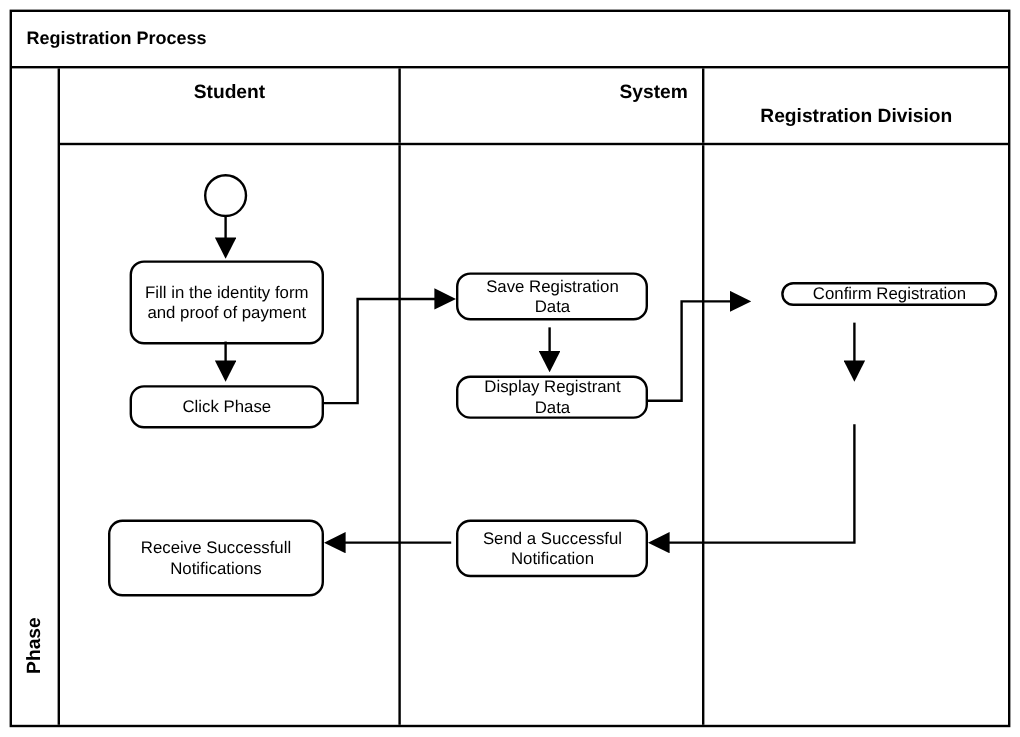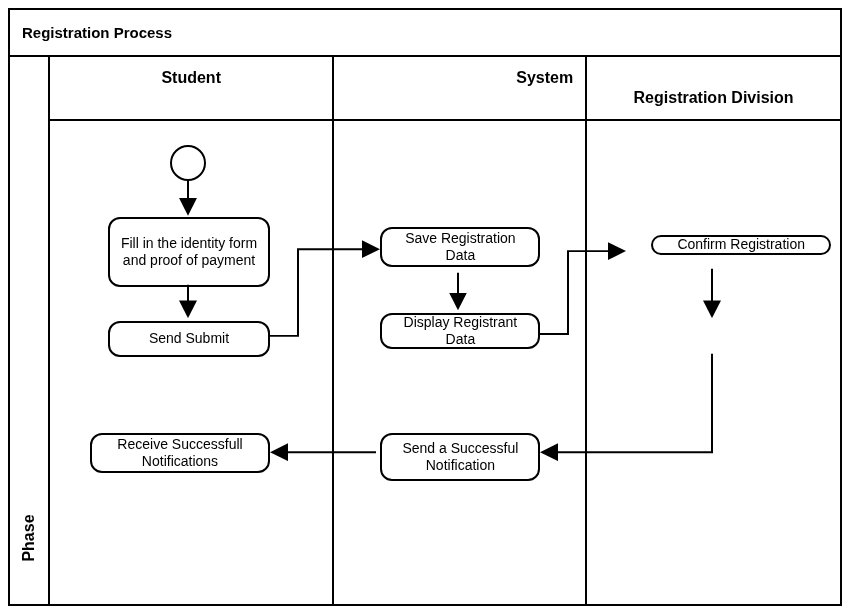--- a/index.html
+++ b/index.html
@@ -117,22 +117,22 @@
     <div class="lanes">
       <div class="lane-headers">
         <div class="lane-header">Student</div>
         <div class="lane-header">System</div>
         <div class="lane-header">Registration Division</div>
       </div>
       <div class="lane-body">
         <div class="lane">
           <div class="start-node" style="left:120px; top:24px;"></div>
           <div class="activity" style="left:58px; top:96px; width:162px; height:70px;">Fill in the identity form and proof of payment</div>
-          <div class="activity" style="left:58px; top:200px; width:162px; height:36px;">Send Submit</div>
-          <div class="activity" style="left:40px; top:312px; width:180px; height:40px;">Receive Successfull Notifications</div>
+          <div class="activity" style="left:58px; top:200px; width:162px; height:36px;">Click Phase</div>
+          <div class="activity" style="left:40px; top:312px; width:180px; height:64px;">Receive Successfull Notifications</div>
         </div>
         <div class="lane">
           <div class="activity" style="left:46px; top:106px; width:160px; height:40px;">Save Registration Data</div>
           <div class="activity" style="left:46px; top:192px; width:160px; height:36px;">Display Registrant Data</div>
           <div class="activity" style="left:46px; top:312px; width:160px; height:48px;">Send a Successful Notification</div>
         </div>
         <div class="lane">
           <div class="activity" style="left:38px; top:114px; width:180px; height:20px;margin-left:26px;">Confirm Registration</div>
         </div>
 

